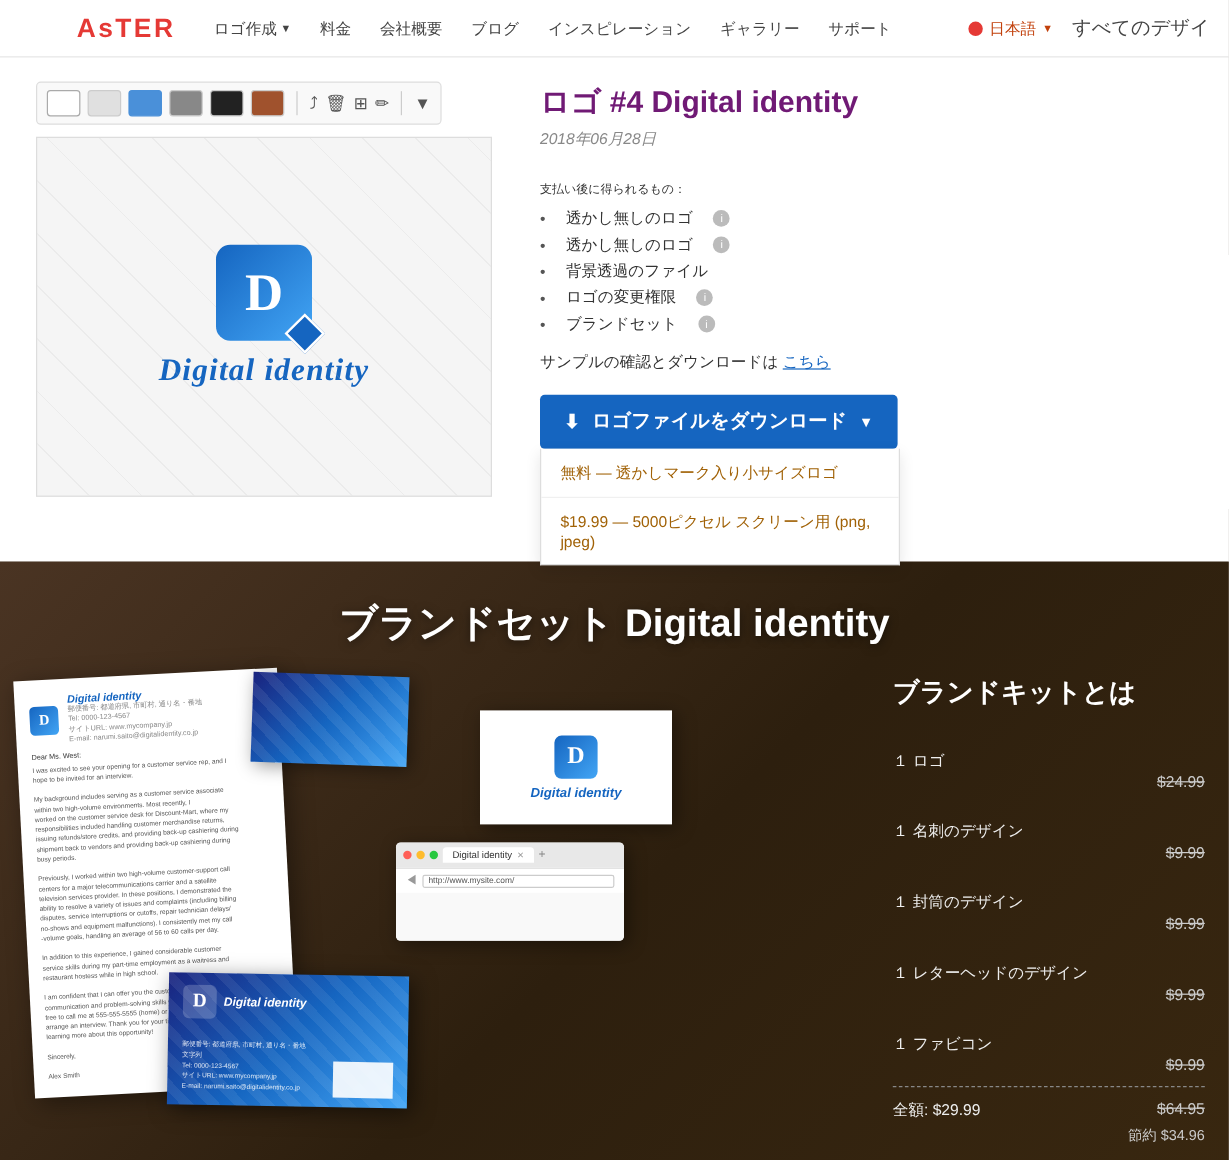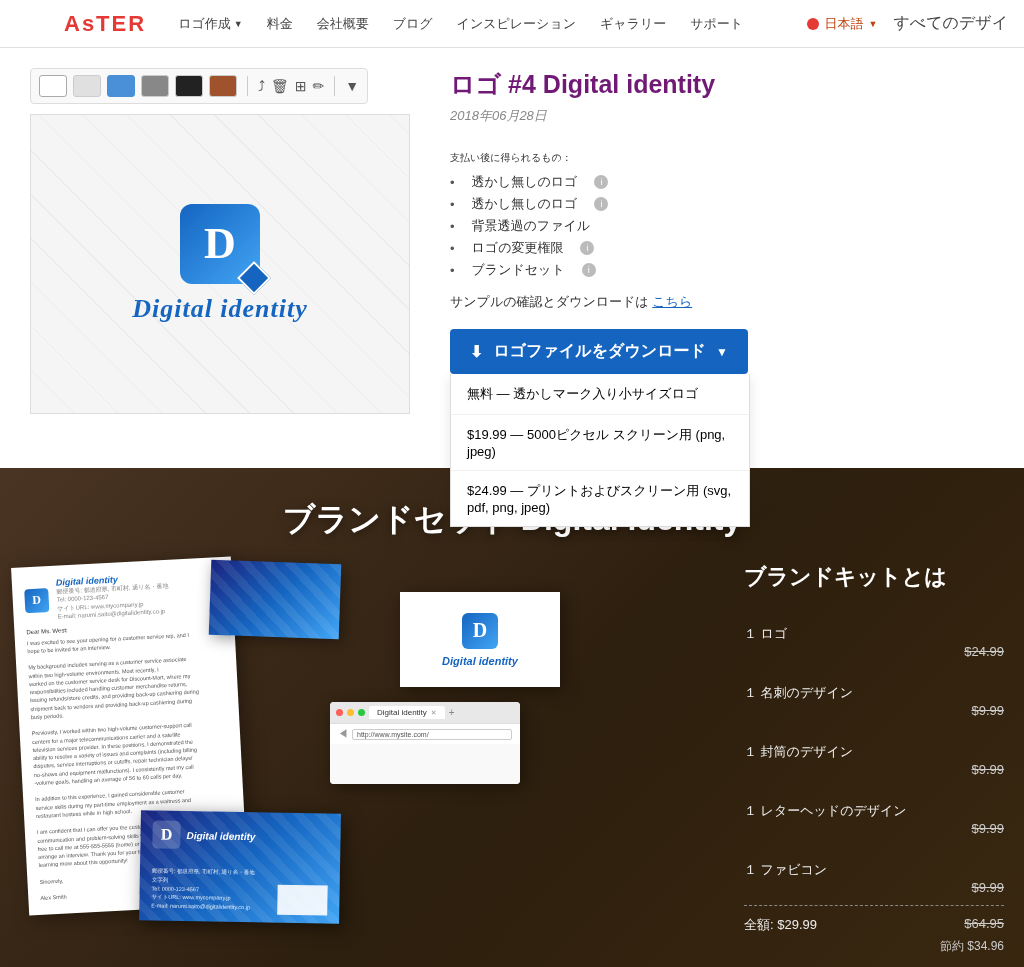--- a/index.html
+++ b/index.html
@@ -134,21 +134,21 @@
     .download-btn-arrow {
       margin-left: auto; font-size: 12px;
     }
     .download-icon { font-size: 16px; }
     .dropdown-menu {
       position: absolute; top: 100%; left: 0;
       background: #fff; border: 1px solid #ddd; border-top: none;
       min-width: 300px; z-index: 100; box-shadow: 0 4px 12px rgba(0,0,0,0.1);
     }
     .dropdown-item {
-      padding: 11px 16px; font-size: 13px; color: #000000;
+      padding: 11px 16px; font-size: 13px; color: #a16207;
       cursor: pointer; border-bottom: 1px solid #f0f0f0;
     }
     .dropdown-item:last-child { border-bottom: none; }
 
     
     .brand-section {
       position: relative; background: #3d2b1a;
       min-height: 420px; overflow: hidden;
     }
     .brand-bg {
@@ -423,21 +423,20 @@
     
     <div class="download-container">
       <button class="download-btn">
         <span class="download-icon">⬇</span>
         <span>ロゴファイルをダウンロード</span>
         <span class="download-btn-arrow">▼</span>
       </button>
       <div class="dropdown-menu">
         <div class="dropdown-item">無料 — 透かしマーク入り小サイズロゴ</div>
         <div class="dropdown-item">$19.99 — 5000ピクセル スクリーン用 (png, jpeg)</div>
-        <div class="dropdown-item">$24.99 — プリントおよびスクリーン用 (svg, pdf, png, jpeg)</div>
       </div>
     </div>
   </div>
 </div>
 
 <div class="brand-section">
   <div class="brand-bg"></div>
   <h2 class="brand-title">ブランドセット Digital identity</h2>
 
   <div class="brand-content">

